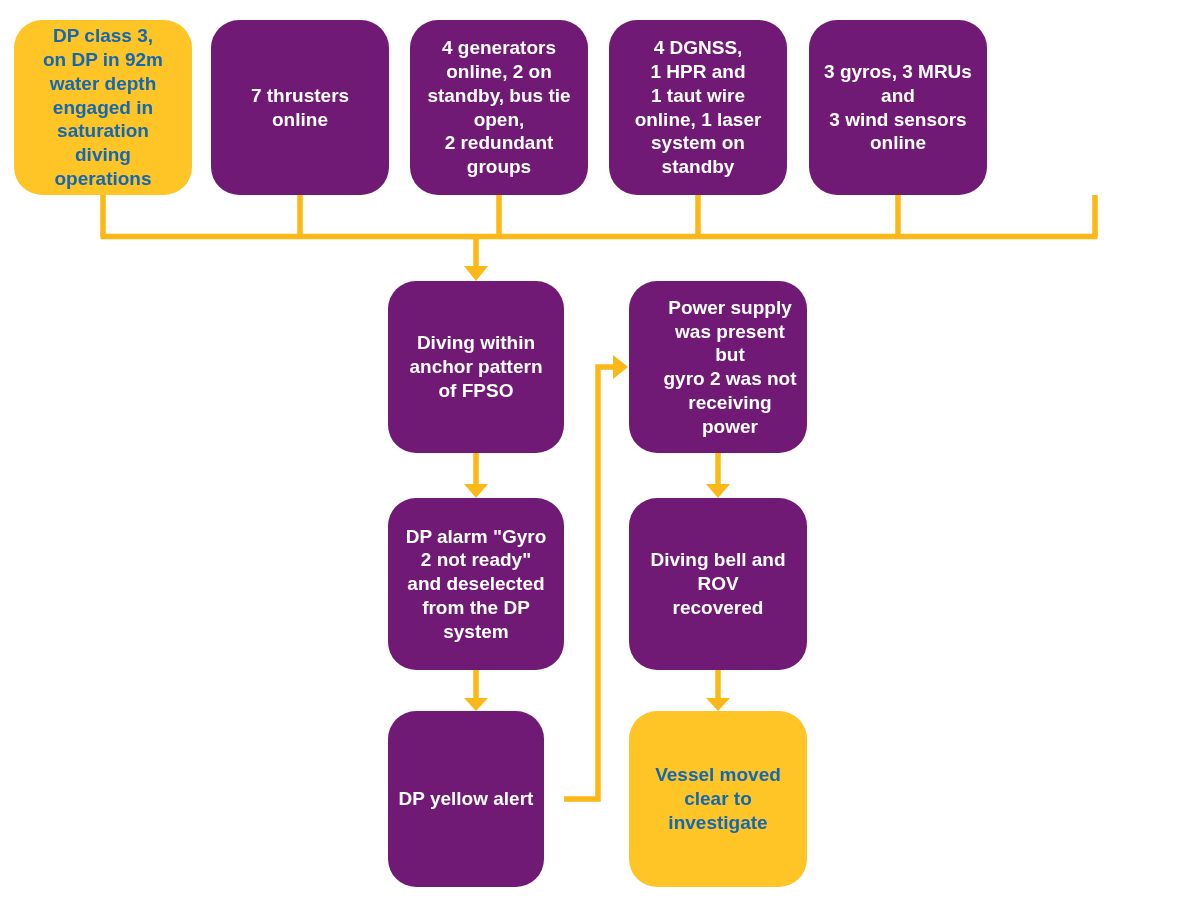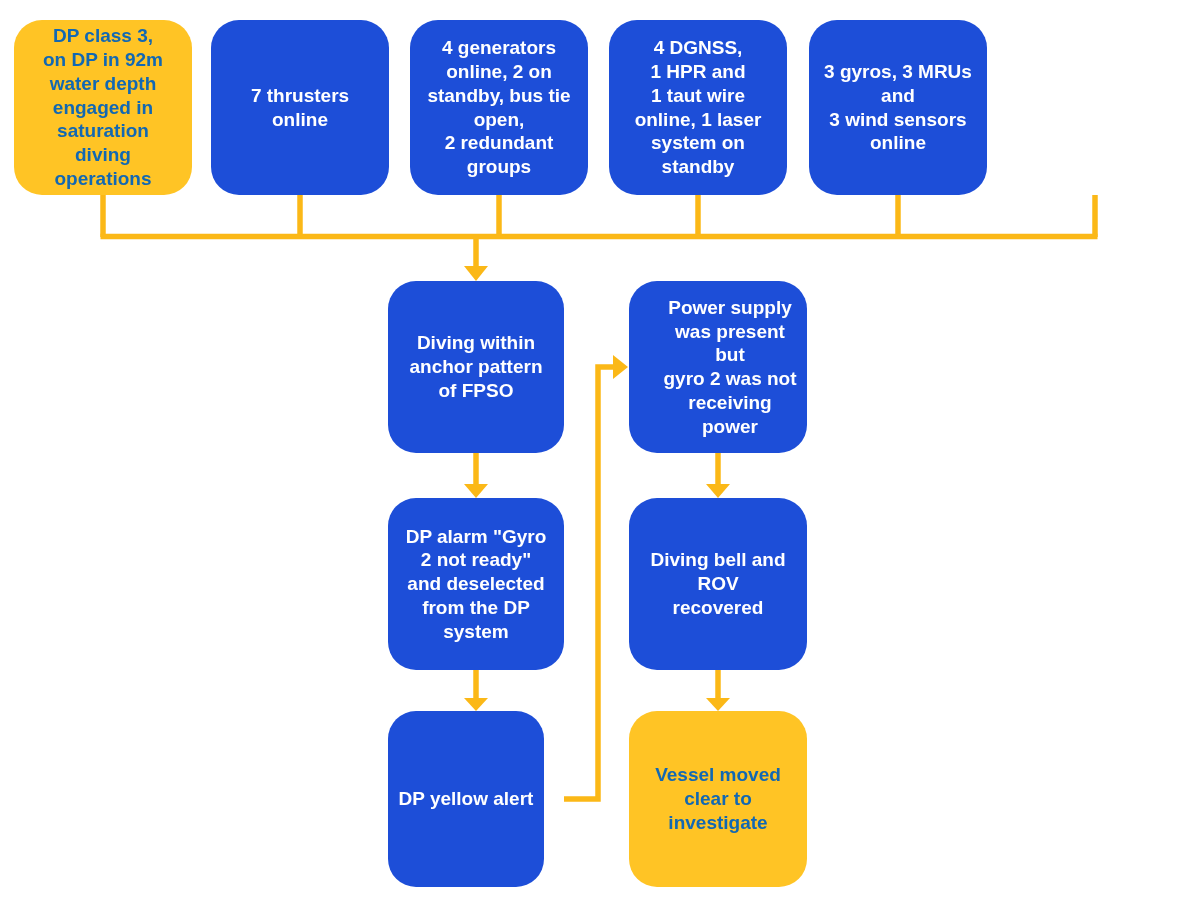--- a/index.html
+++ b/index.html
@@ -6,21 +6,21 @@
   .canvas{
     position:relative;width:1200px;height:904px;background:#ffffff;overflow:hidden;
     font-family:"Liberation Sans",sans-serif;
   }
   .connectors{position:absolute;left:0;top:0;width:1200px;height:904px;pointer-events:none;}
   .node{
     position:absolute;display:flex;align-items:center;justify-content:center;
     border-radius:28px;text-align:center;font-weight:700;font-size:19px;line-height:1.25;
     white-space:pre-line;box-sizing:border-box;padding:6px;
   }
-  .node.blue{background:#1d4ed8;color:#ffffff;}
+  .node.blue{background:#701a75;color:#ffffff;}
   .node.yellow{background:#FFC425;color:#1268B3;}
   
   .n0{left:14px;top:20px;width:178px;height:175px;}
   .n1{left:211px;top:20px;width:178px;height:175px;}
   .n2{left:410px;top:20px;width:178px;height:175px;}
   .n3{left:609px;top:20px;width:178px;height:175px;}
   .n4{left:809px;top:20px;width:178px;height:175px;justify-content:center;}
   .n5{left:1006px;top:20px;width:178px;height:175px;}
   
   .n6{left:388px;top:281px;width:176px;height:172px;}

